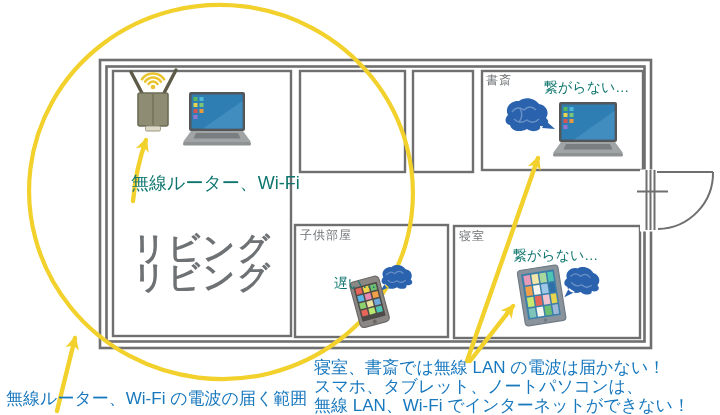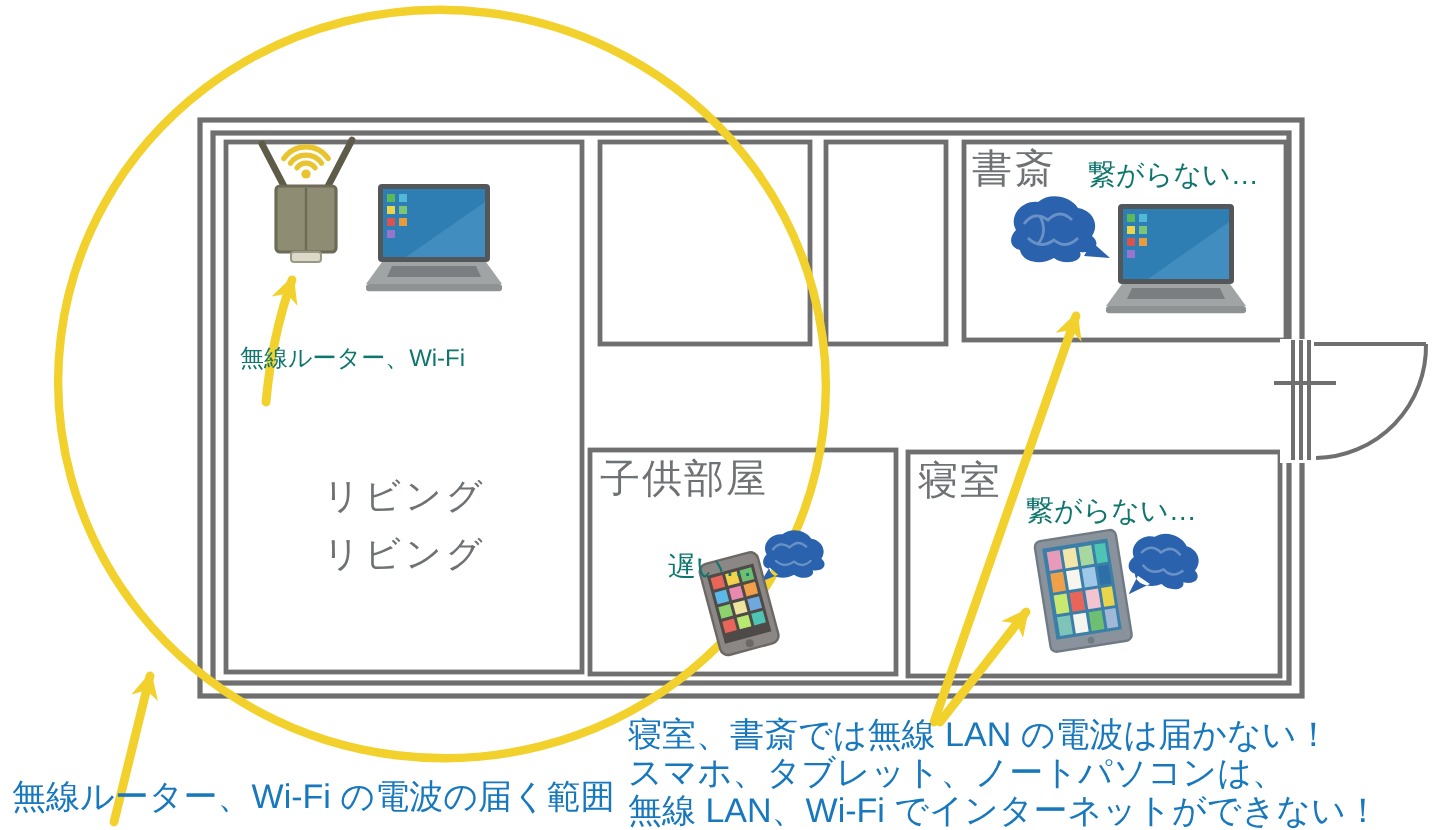--- a/index.html
+++ b/index.html
@@ -2,24 +2,24 @@
 <html><head>
 <meta charset="utf-8">
 <style>
   html,body{margin:0;padding:0;background:#ffffff;}
   .stage{
     position:relative;width:720px;height:415px;background:#ffffff;
     overflow:hidden;font-family:"Liberation Sans","DejaVu Sans",sans-serif;
   }
   .stage svg{position:absolute;left:0;top:0;}
   .lbl{position:absolute;white-space:nowrap;line-height:1.15;}
-  .room-name{color:#6e7275;font-size:20px;font-weight:500;letter-spacing:1px;}
+  .room-name{color:#6e7275;font-size:12px;font-weight:500;letter-spacing:1px;}
   .blue-note{color:#0f766e;font-size:14px;font-weight:400;}
   .living-name{
-    color:#6e7275;font-size:18px;font-weight:400;letter-spacing:2px;
+    color:#6e7275;font-size:32px;font-weight:700;letter-spacing:2px;
     text-align:center;width:185px;line-height:29px;
   }
   .caption{color:#1878be;font-size:17px;font-weight:500;line-height:19px;}
 </style>
 </head>
 <body>
 
 <div class="stage">
 
   <svg width="720" height="415" viewBox="0 0 720 415">
@@ -179,21 +179,21 @@
     </g>
 
     <g stroke="#f2d12d" stroke-width="4.4" fill="none" stroke-linecap="round">
       <path d="M 133 201 Q 136 168 146 140" marker-end="url(#ah)"></path>
       <path d="M 57 411 L 75 338" marker-end="url(#ah)"></path>
       <path d="M 467 361 L 538 158" marker-end="url(#ah)"></path>
       <path d="M 470 361 L 513 306" marker-end="url(#ah)"></path>
     </g>
   </svg>
 
-  <div class="lbl blue-note" style="left:120px;top:173px;font-size:12px;">無線ルーター、Wi-Fi</div>
+  <div class="lbl blue-note" style="left:131px;top:173px;font-size:18px;">無線ルーター、Wi-Fi</div>
 
   <div class="lbl living-name" style="left:110px;top:234px;">
     <div>リビング</div>
     <div>リビング</div>
   </div>
 
   <div class="lbl room-name" style="left:486px;top:74px;">書斎</div>
   <div class="lbl blue-note" style="left:544px;top:79px;">繋がらない…</div>
 
   <div class="lbl room-name" style="left:300px;top:229px;">子供部屋</div>

